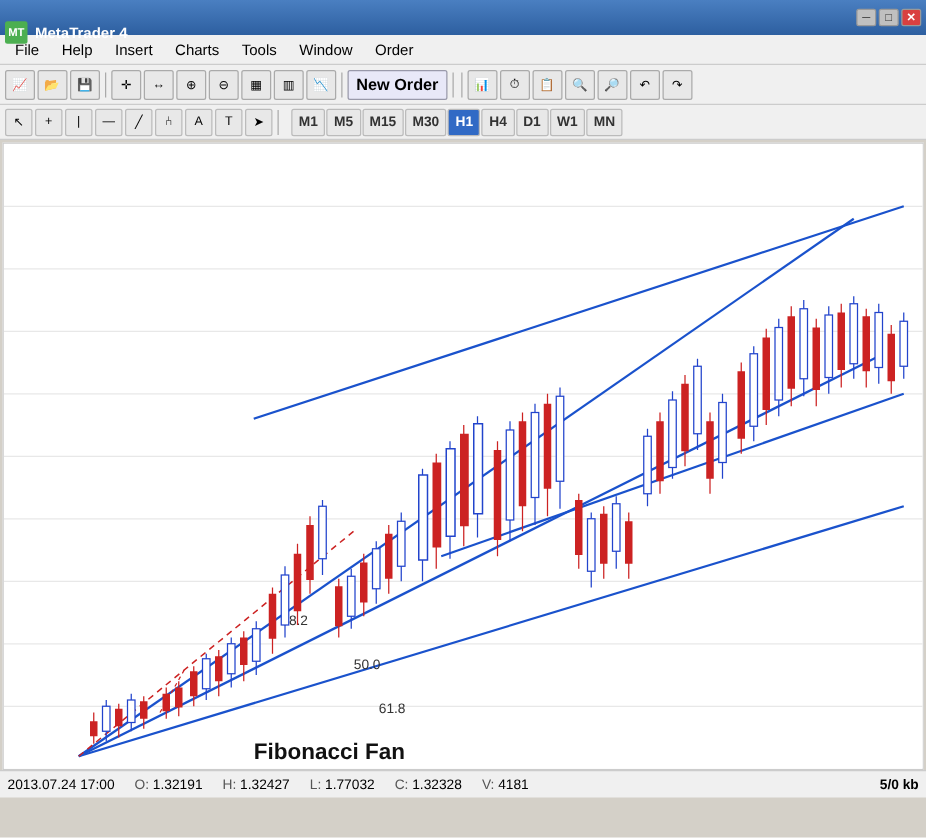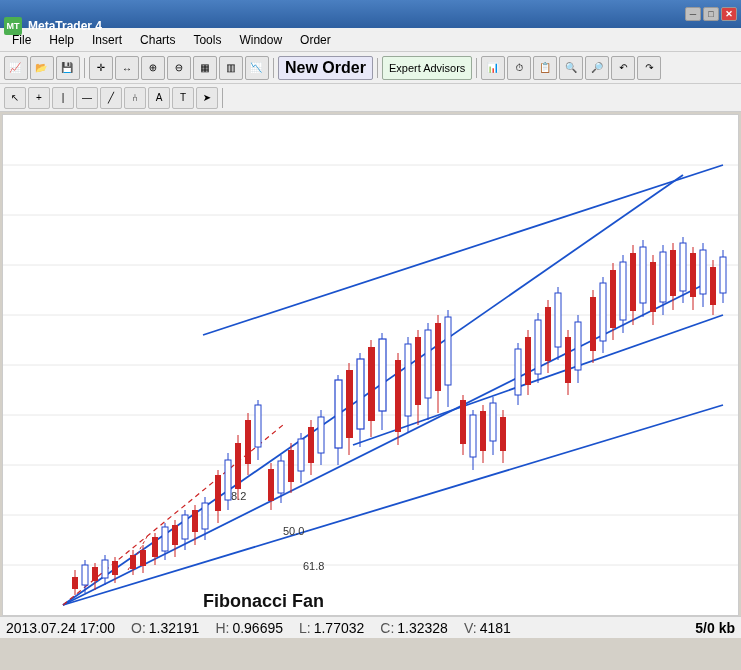--- a/index.html
+++ b/index.html
@@ -67,21 +67,21 @@
       height: 24px; min-width: 24px;
       background: #e8e8e8;
       border: 1px solid #aaa;
       border-radius: 2px;
       display: flex; align-items: center; justify-content: center;
       cursor: pointer; font-size: 10px; padding: 0 3px;
     }
     .tb-separator { width: 1px; height: 20px; background: #aaa; margin: 0 2px; }
     .tb-btn-new-order {
       background: #e8e8f8; border: 1px solid #99a;
-      padding: 0 6px; font-size: 16px; font-weight: bold;
+      padding: 0 6px; font-size: 13px; font-weight: bold;
     }
     .tb-btn-ea {
       background: #e8f8e8; border: 1px solid #9a9;
       padding: 0 6px; font-size: 11px;
     }
 
     
     .toolbar2 {
       height: 28px;
       background: #f0f0f0;
@@ -124,21 +124,21 @@
     .chart-svg { display: block; }
 
     
     .status-bar {
       height: 22px;
       background: #f0f0f0;
       border-top: 1px solid #ccc;
       display: flex;
       align-items: center;
       padding: 0 6px;
-      font-size: 14px;
+      font-size: 11px;
       gap: 16px;
     }
     .status-item { display: flex; gap: 3px; }
     .status-label { color: #555; }
     .status-value { color: #000; font-weight: 500; text-align: center; }
   </style>
 </head>
 <body>
 
 <div class="title-bar">
@@ -171,21 +171,20 @@
   <div class="tb-btn">✛</div>
   <div class="tb-btn">↔</div>
   <div class="tb-btn">⊕</div>
   <div class="tb-btn">⊖</div>
   <div class="tb-btn">▦</div>
   <div class="tb-btn">▥</div>
   <div class="tb-btn">📉</div>
   <div class="tb-separator"></div>
   <div class="tb-btn tb-btn-new-order">New Order</div>
   <div class="tb-separator"></div>
-  <div class="tb-btn tb-btn-ea">Expert Advisors</div>
   <div class="tb-separator"></div>
   <div class="tb-btn">📊</div>
   <div class="tb-btn">⏱</div>
   <div class="tb-btn">📋</div>
   <div class="tb-btn">🔍</div>
   <div class="tb-btn">🔎</div>
   <div class="tb-btn">↶</div>
   <div class="tb-btn">↷</div>
 </div>
 
@@ -193,20 +192,31 @@
   <div class="tf-btn">↖</div>
   <div class="tf-btn">+</div>
   <div class="tf-btn">|</div>
   <div class="tf-btn">—</div>
   <div class="tf-btn">╱</div>
   <div class="tf-btn">⑃</div>
   <div class="tf-btn">A</div>
   <div class="tf-btn">T</div>
   <div class="tf-btn">➤</div>
   <div class="tb-separator"></div>
+  <div class="timeframe-group">
+    <div class="tf-period">M1</div>
+    <div class="tf-period">M5</div>
+    <div class="tf-period">M15</div>
+    <div class="tf-period">M30</div>
+    <div class="tf-period active">H1</div>
+    <div class="tf-period">H4</div>
+    <div class="tf-period">D1</div>
+    <div class="tf-period">W1</div>
+    <div class="tf-period">MN</div>
+  </div>
 </div>
 
 <div class="chart-area" style="height: 502px; margin: 2px 2px 0 2px;">
   <svg class="chart-svg" width="737" height="502" viewBox="0 0 737 502">
 
     <rect width="737" height="502" fill="white"></rect>
 
     <g stroke="#e8e8e8" stroke-width="1">
       <line x1="0" y1="50" x2="737" y2="50"></line>
       <line x1="0" y1="100" x2="737" y2="100"></line>
@@ -401,21 +411,21 @@
 </div>
 
 <div class="status-bar">
   <span>2013.07.24 17:00</span>
   <div class="status-item">
     <span class="status-label">O:</span>
     <span class="status-value">1.32191</span>
   </div>
   <div class="status-item">
     <span class="status-label">H:</span>
-    <span class="status-value">0.96695</span>
+    <span class="status-value">1.32427</span>
   </div>
   <div class="status-item">
     <span class="status-label">L:</span>
     <span class="status-value">1.77032</span>
   </div>
   <div class="status-item">
     <span class="status-label">C:</span>
     <span class="status-value">1.32328</span>
   </div>
   <div class="status-item">

